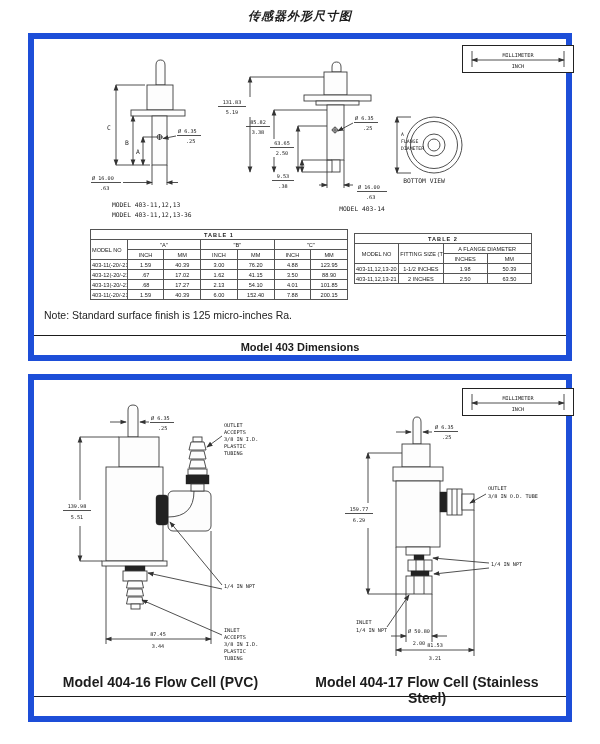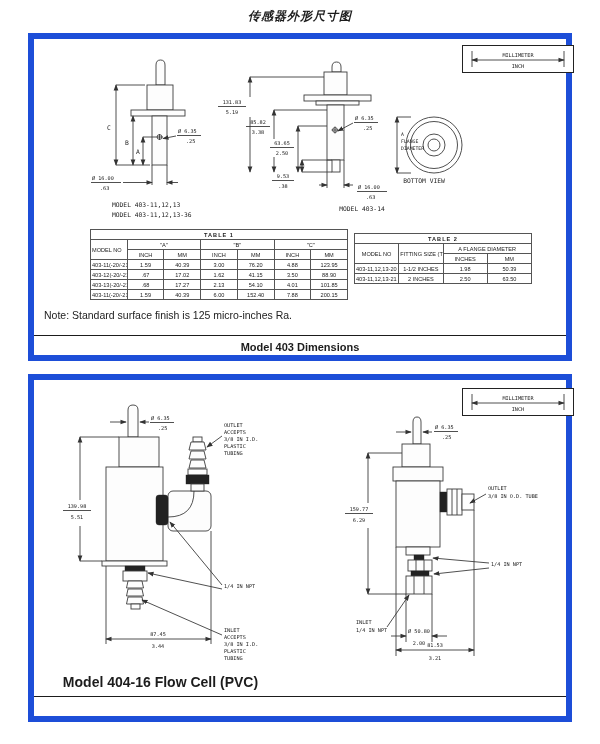--- a/index.html
+++ b/index.html
@@ -375,14 +375,15 @@
       <text x="383" y="253" class="mid">2.00</text>
       <line class="s" x1="360" y1="155" x2="360" y2="264"></line>
       <line class="s" x1="438" y1="118" x2="438" y2="264"></line>
       <line class="s" x1="360" y1="258" x2="438" y2="258" marker-start="url(#arr2)" marker-end="url(#arr2)"></line>
       <text x="399" y="255" class="mid">81.53</text>
       <text x="399" y="268" class="mid">3.21</text>
     </g>
   </svg>
 
   <div class="sub-caption" style="left:14px;top:294px;width:225px;">Model 404-16 Flow Cell (PVC)</div>
+  <div class="sub-caption" style="left:268px;top:294px;width:250px;">Model 404-17 Flow Cell (Stainless Steel)</div>
   <div class="panel-divider" style="top:316px;"></div>
 </div>
 
 </body></html>

